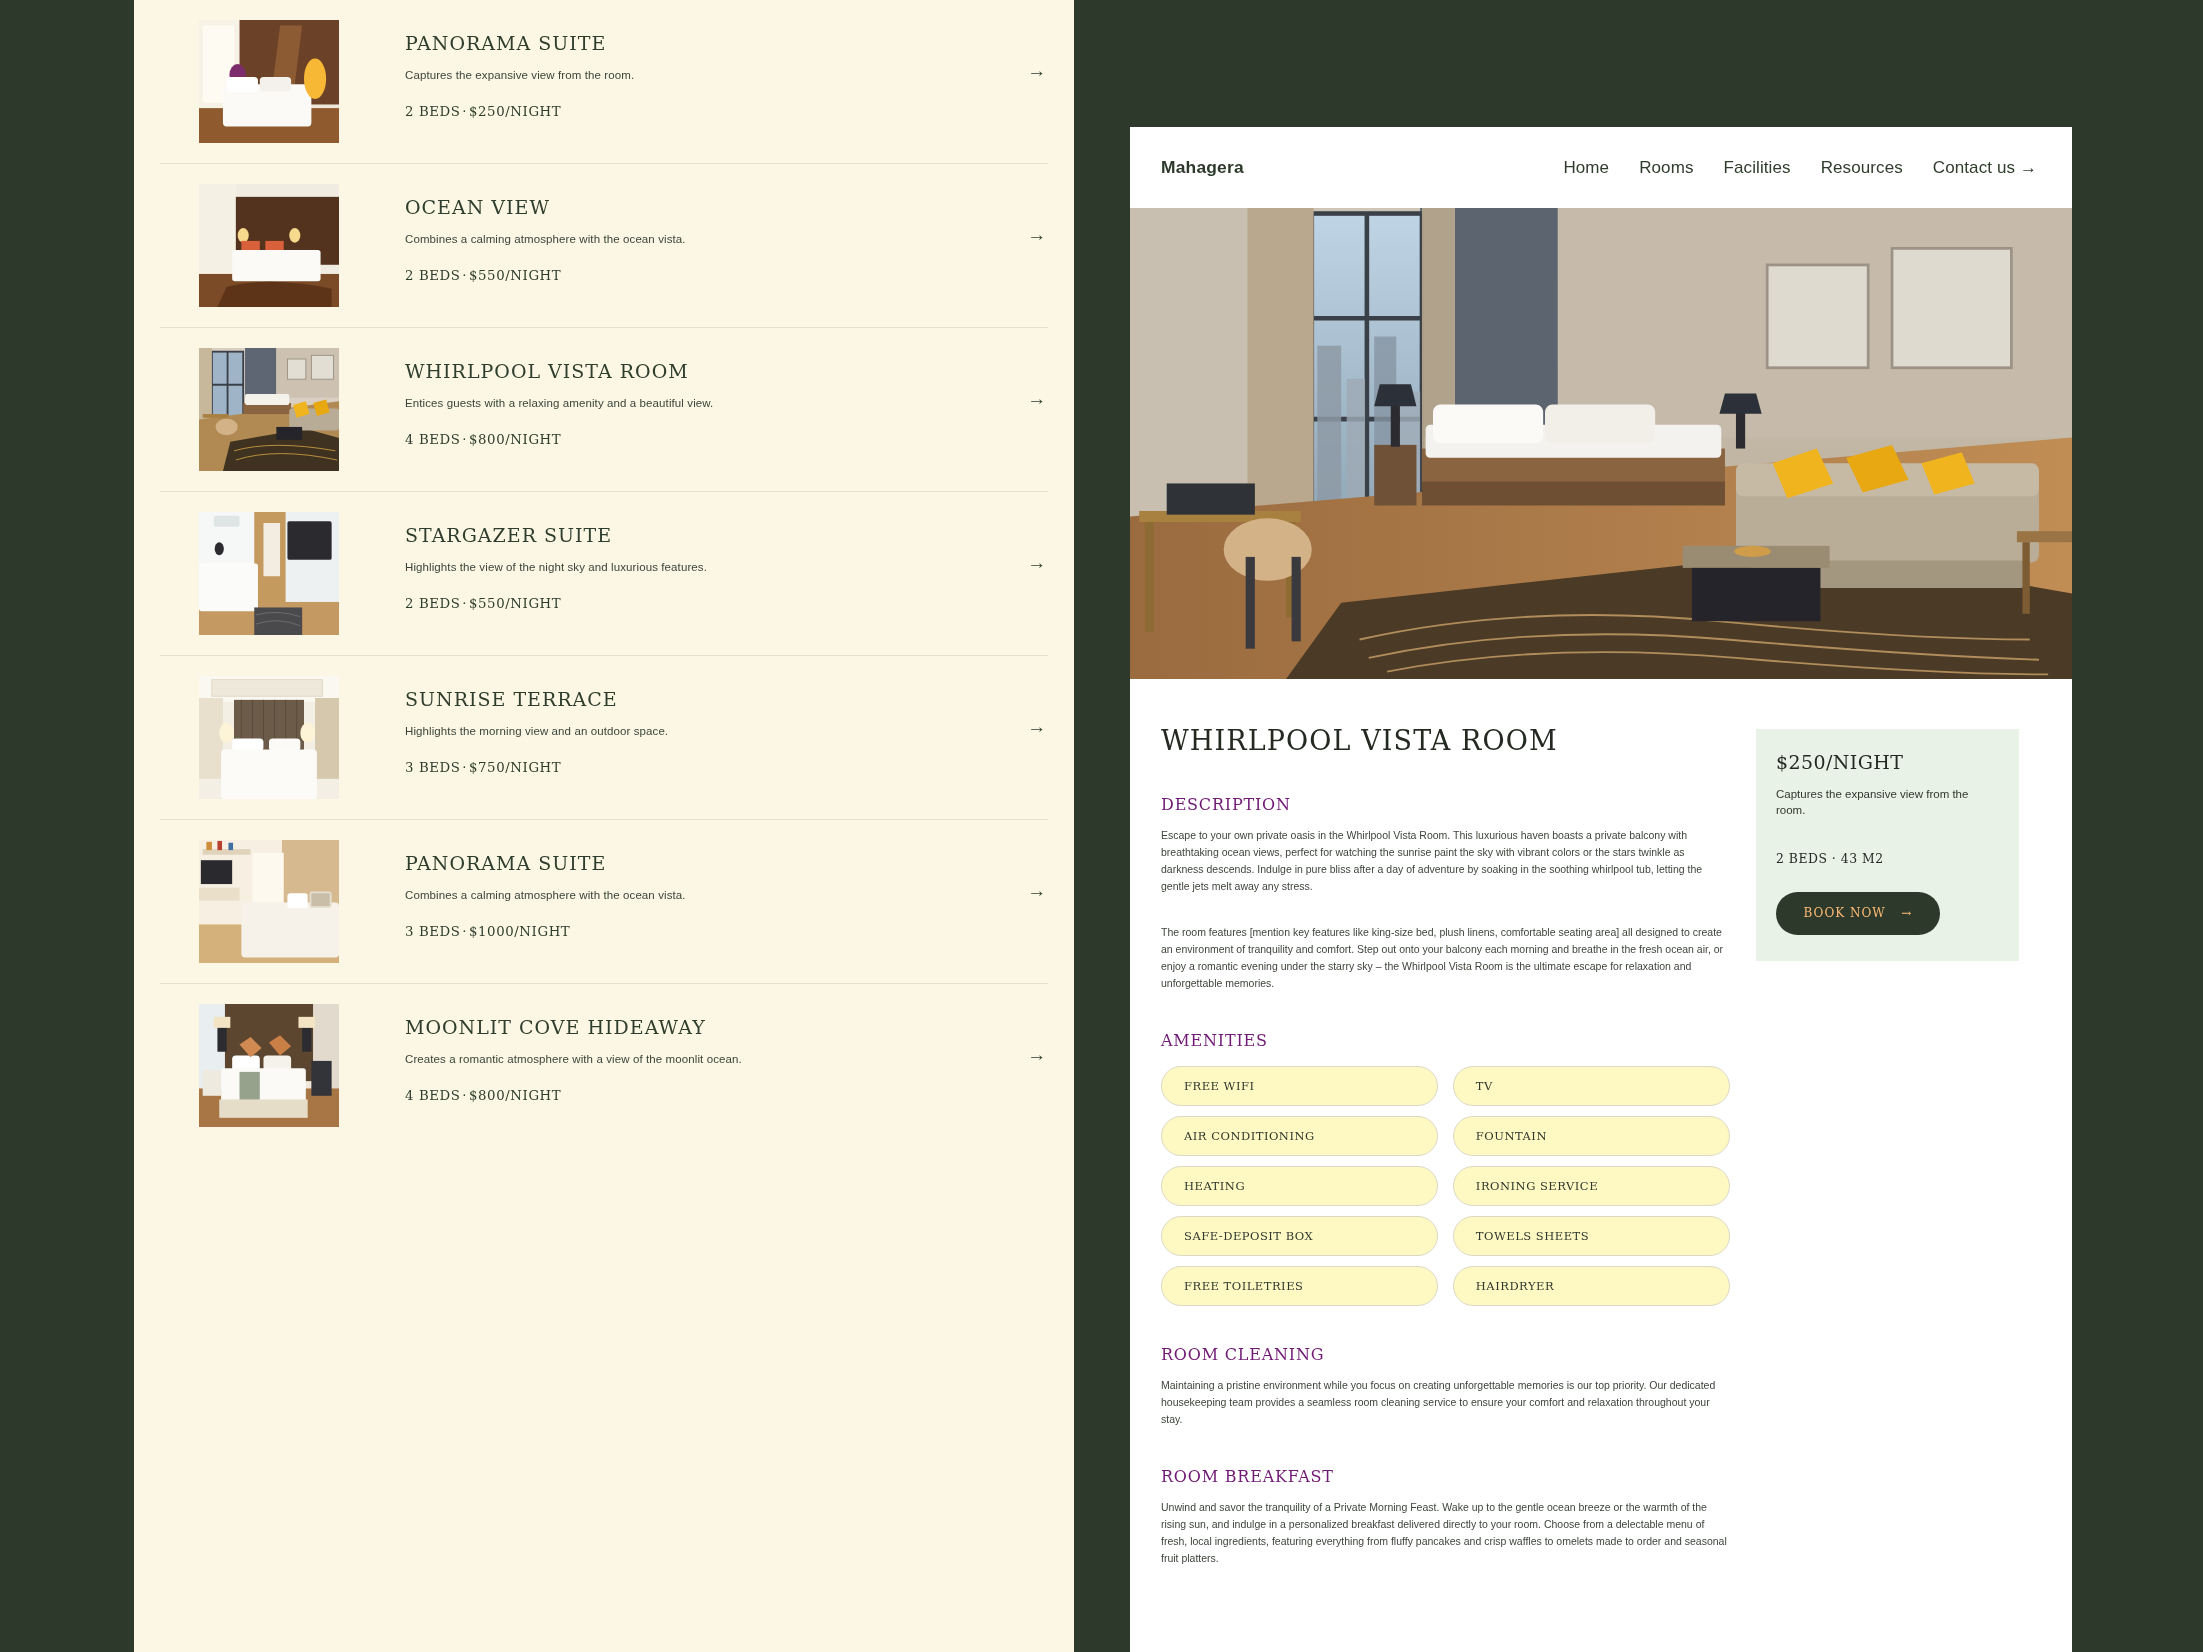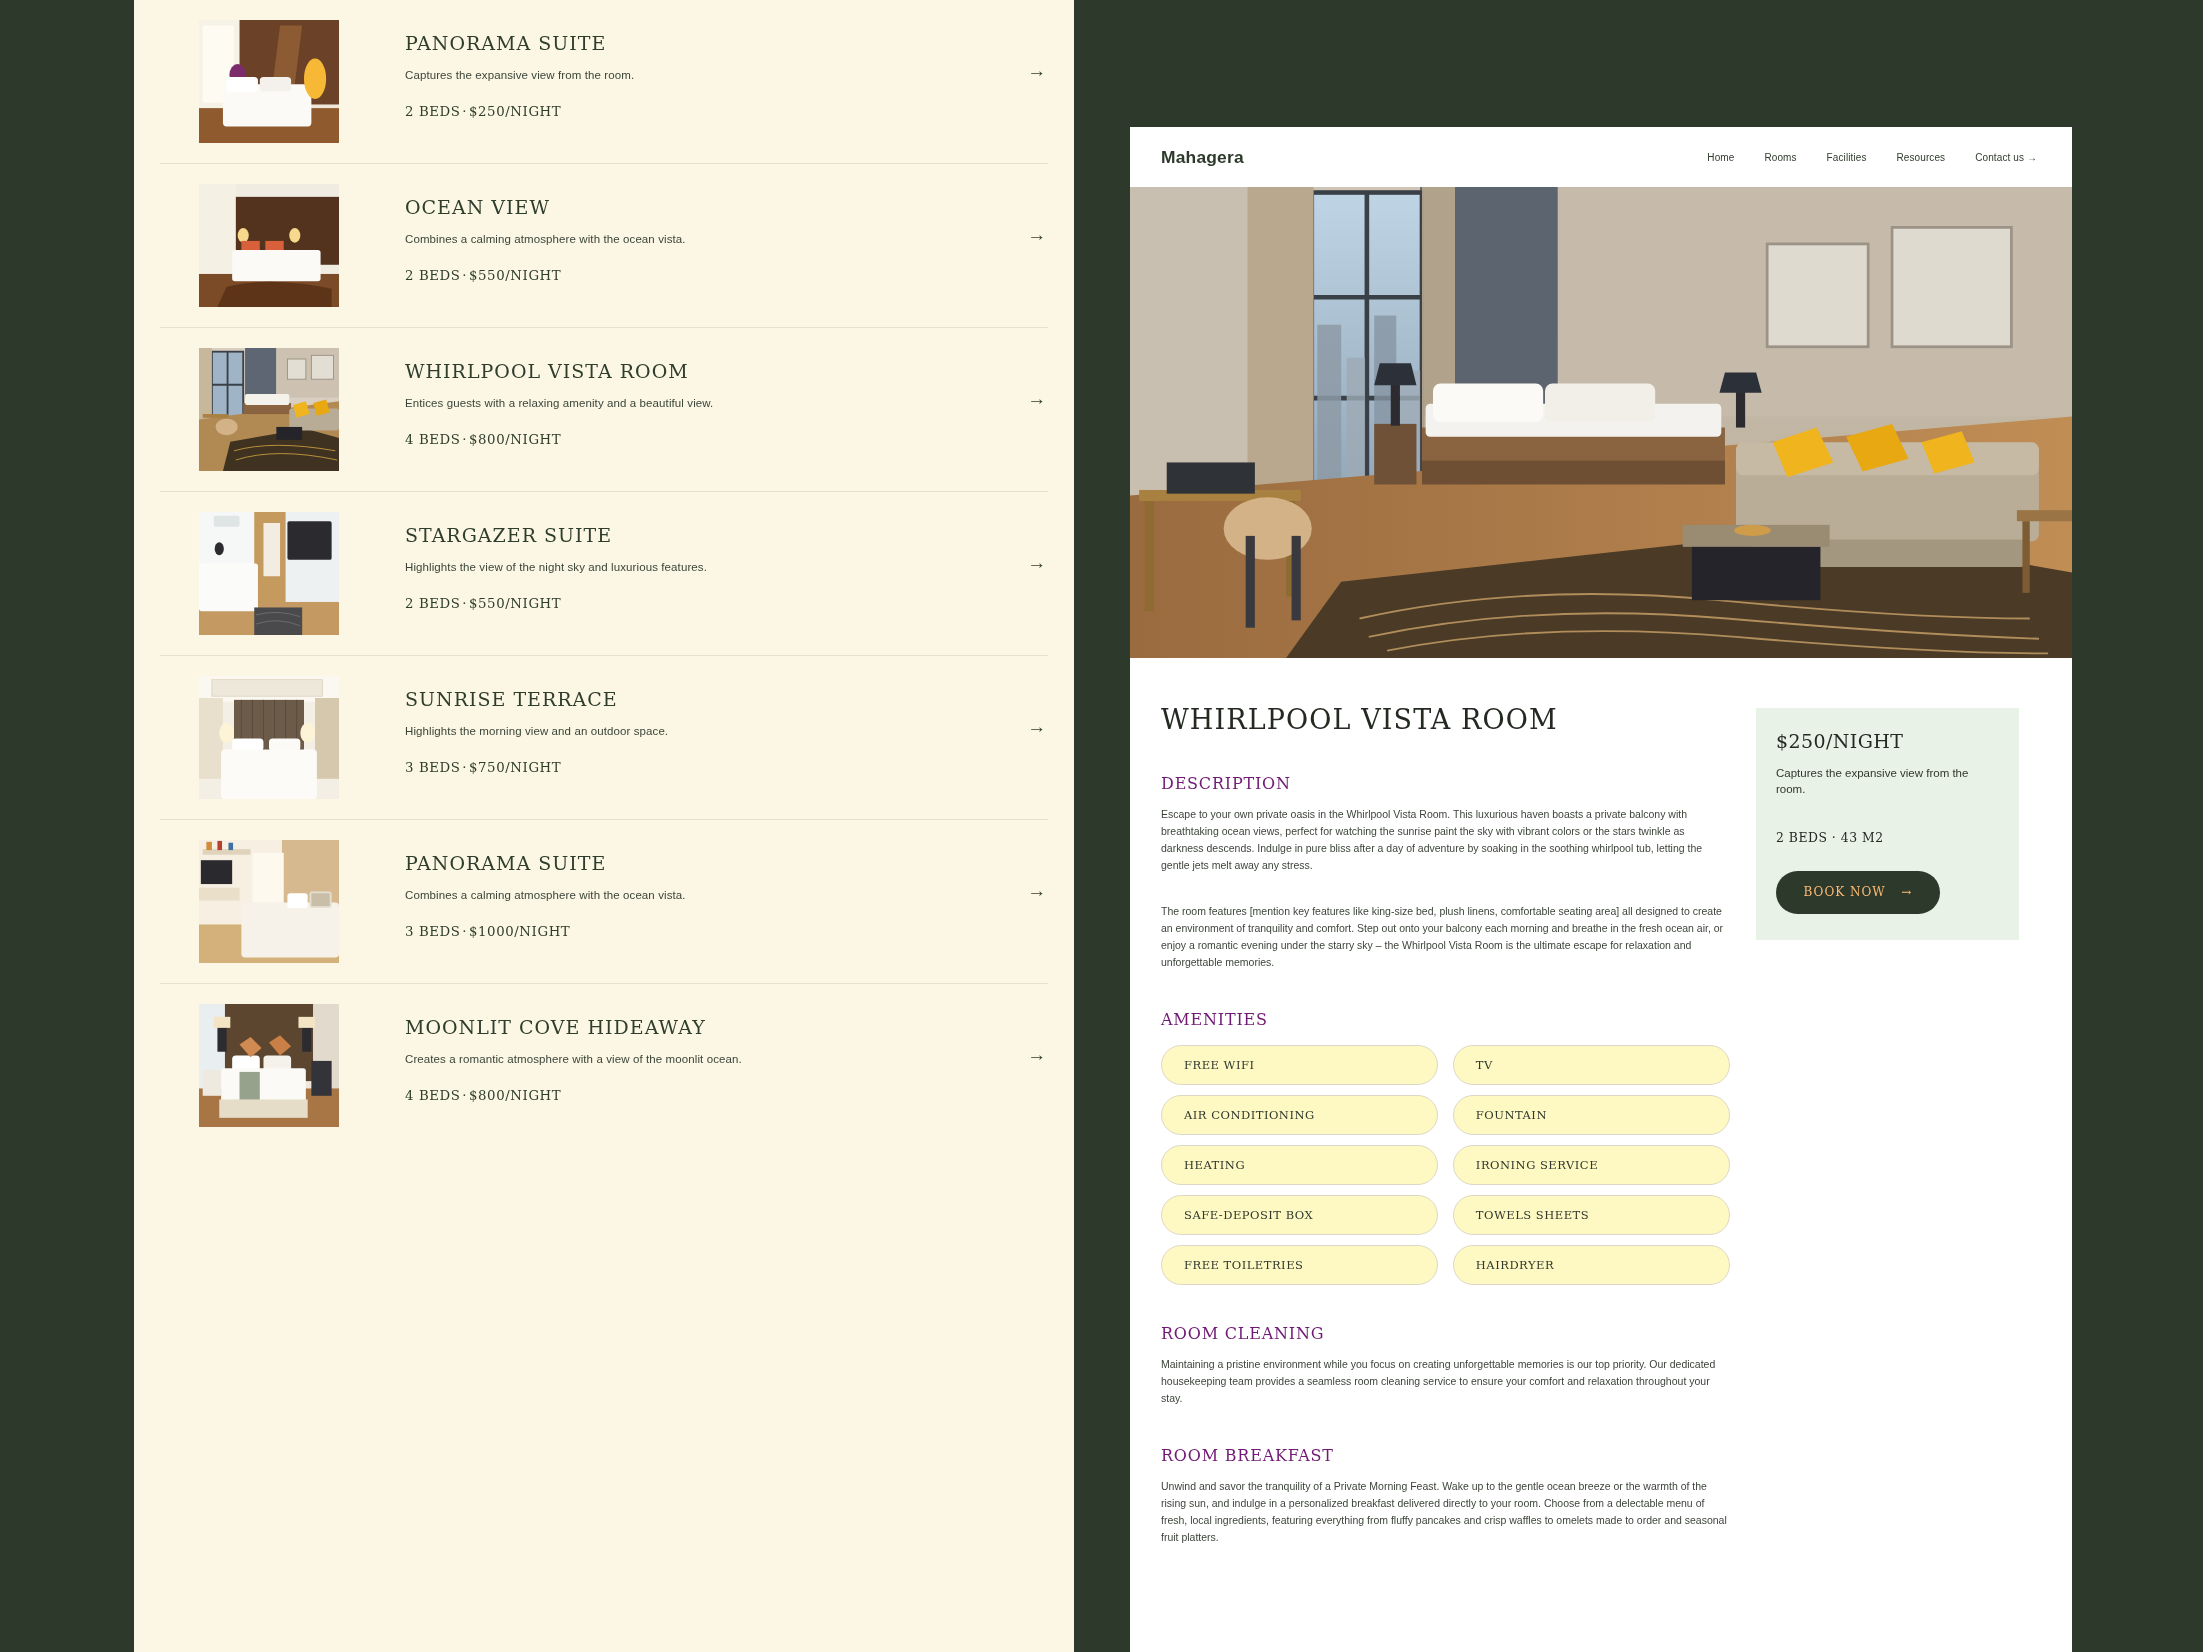--- a/index.html
+++ b/index.html
@@ -95,42 +95,42 @@
     position: absolute;
     left: 1130px;
     top: 127px;
     width: 942px;
     height: 1561px;
     background: #ffffff;
     overflow: hidden;
   }
 
   #site-header {
-    height: 60px;
+    height: 81px;
     display: flex;
     align-items: center;
     padding: 0 35px 0 31px;
     background: #fff;
   }
 
   #brand-logo {
     font-size: 17.4px;
     font-weight: 700;
     color: #2d3a2b;
     letter-spacing: 0.2px;
   }
 
   #main-nav {
     margin-left: auto;
     display: flex;
     align-items: center;
     gap: 30px;
   }
   .nav-link {
-    font-size: 10px;
+    font-size: 17px;
     color: #2f3d2c;
     letter-spacing: 0.1px;
     text-decoration: none;
     white-space: nowrap;
   }
 
   #hero-image {
     height: 471px;
     width: 100%;
     position: relative;

